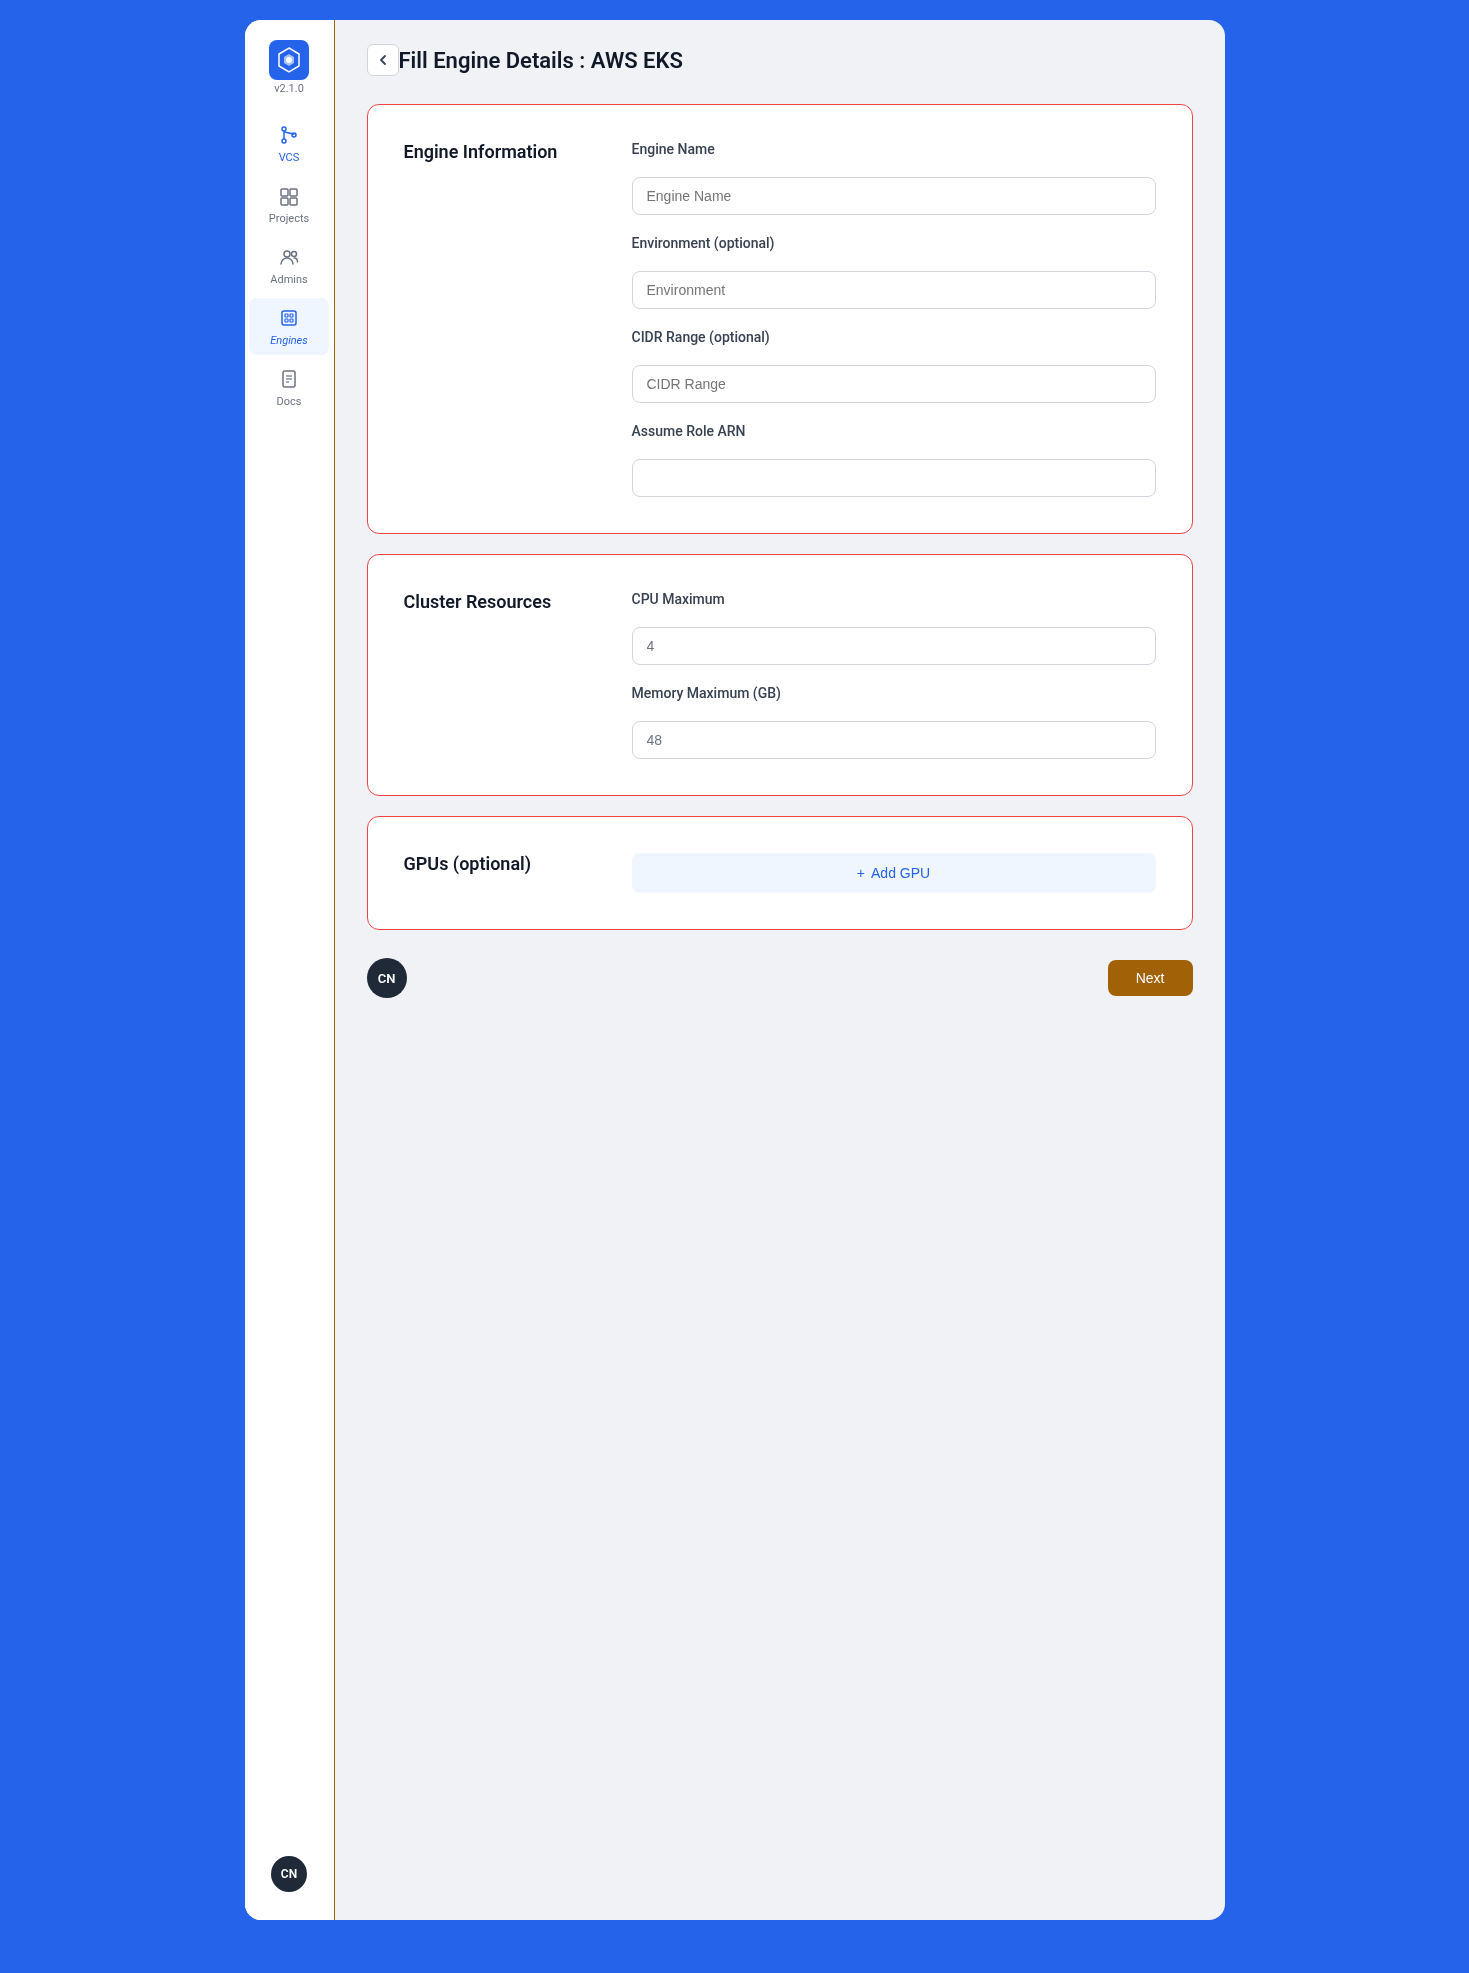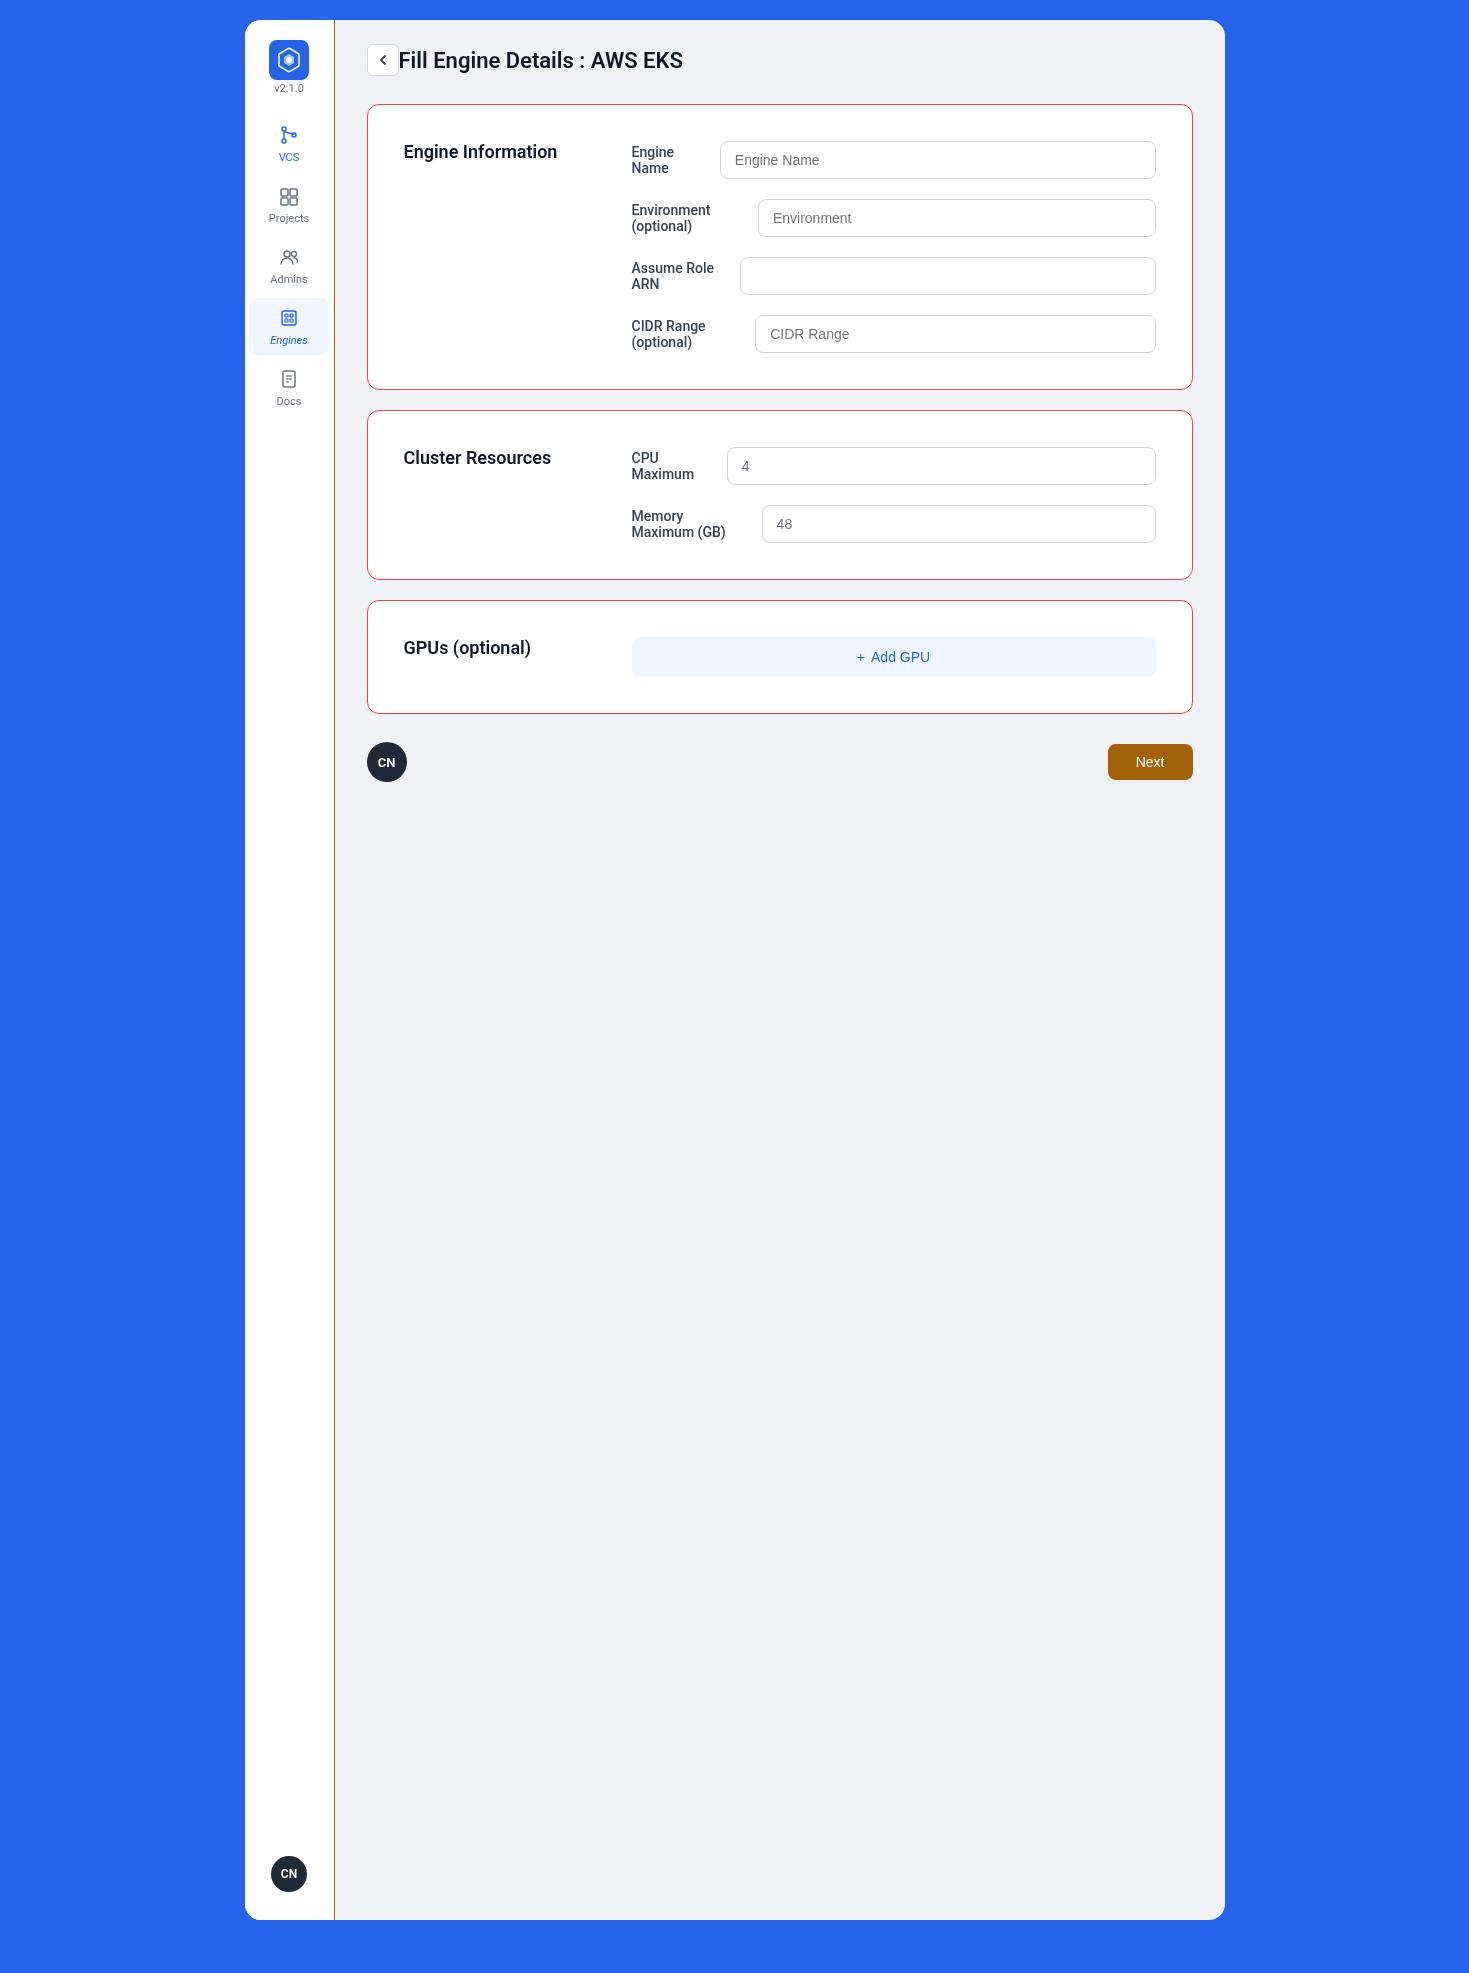--- a/index.html
+++ b/index.html
@@ -140,23 +140,22 @@
       flex-shrink: 0;
     }
     .form-fields {
       flex: 1;
       display: flex;
       flex-direction: column;
       gap: 20px;
     }
     .field-group {
       display: flex;
-      flex-direction: row;
+      flex-direction: column;
       gap: 20px;
-      align-items: center;
     }
     .field-label {
       font-size: 14px;
       font-weight: 500;
       color: #374151;
     }
     .field-input {
       width: 100%;
       padding: 10px 14px;
       border: 1px solid #d1d5db;
@@ -318,27 +317,27 @@
           <input class="field-input empty" type="text" placeholder="Engine Name" style="">
         </div>
 
         <div class="field-group">
           <label class="field-label">Environment (optional)</label>
           <input class="field-input empty" type="text" placeholder="Environment" style="">
         </div>
 
 
         <div class="field-group">
+          <label class="field-label">CIDR Range (optional)</label>
+          <input class="field-input empty" type="text" placeholder="CIDR Range" style="">
+        </div>
+
+        <div class="field-group">
           <label class="field-label">Assume Role ARN</label>
           <input class="field-input empty" type="text" placeholder="" style="">
-        </div>
-
-        <div class="field-group">
-          <label class="field-label">CIDR Range (optional)</label>
-          <input class="field-input empty" type="text" placeholder="CIDR Range" style="">
         </div>
 
       </div>
     </div>
 
     <div class="form-card">
       <div class="form-card-title">Cluster Resources</div>
       <div class="form-fields">
 
         <div class="field-group">

